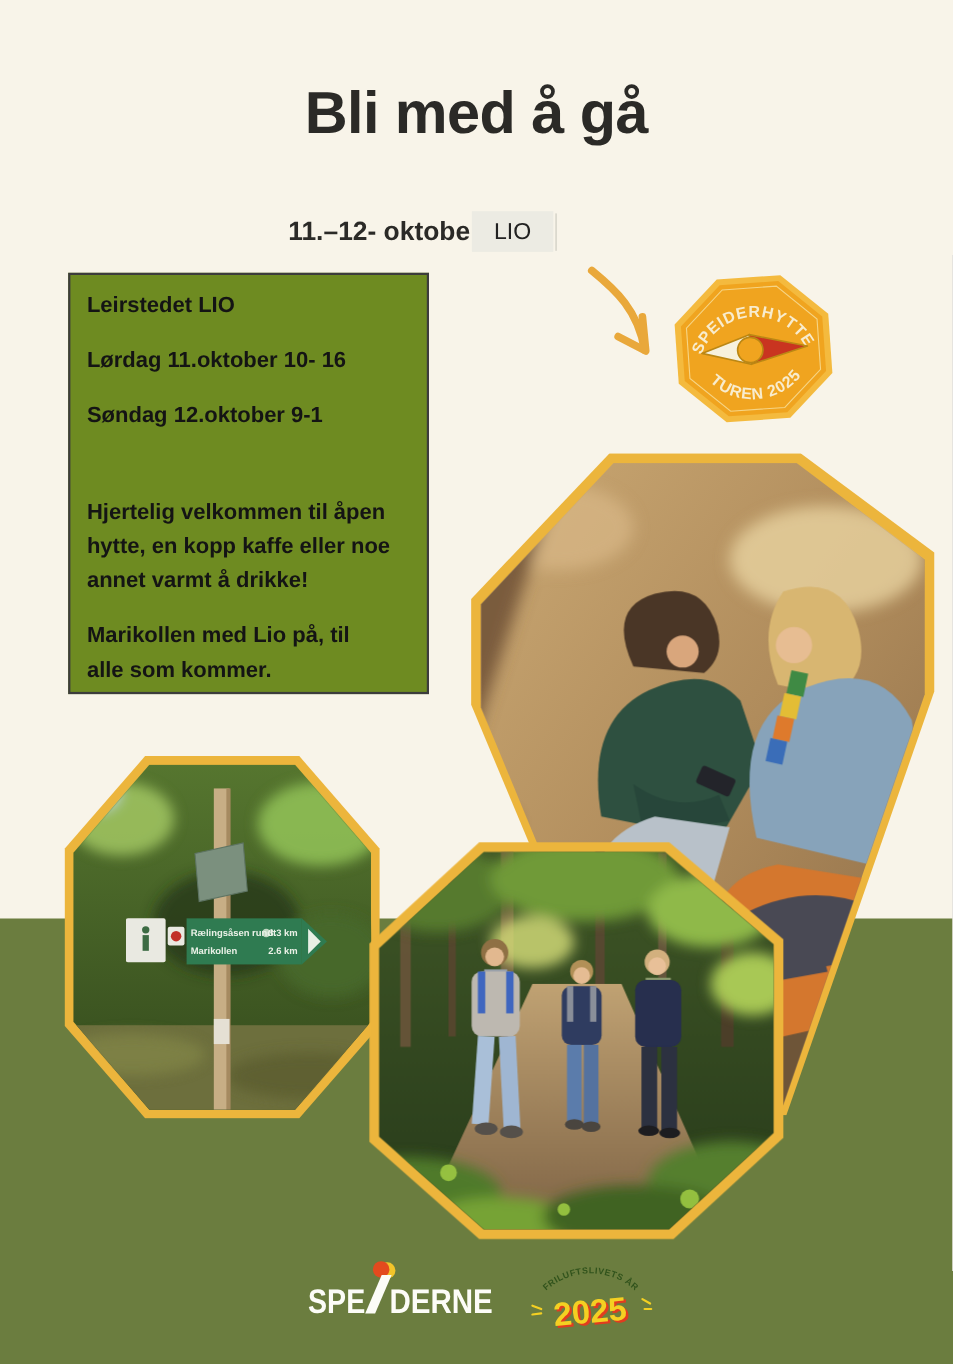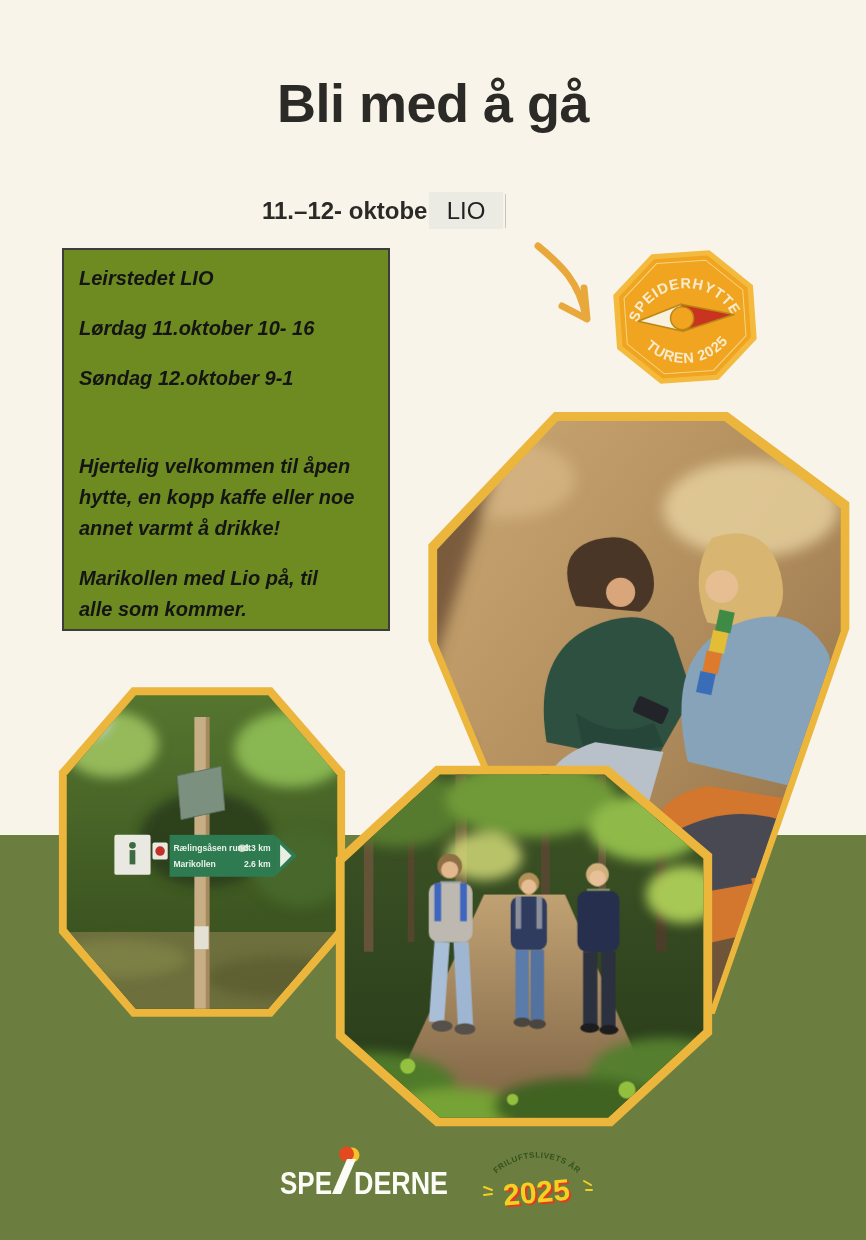--- a/index.html
+++ b/index.html
@@ -9,27 +9,27 @@
   }
   
   .olive-band{position:absolute;left:0;top:835px;width:866px;height:405px;background:#6b7d3f;z-index:1;}
   
   .title{position:absolute;top:68px;left:0;right:0;text-align:center;z-index:4;
          font-weight:800;color:#2b2a27;font-size:54px;line-height:1.32;letter-spacing:-.5px;}
   .subtitle{position:absolute;left:262px;top:197px;z-index:4;
             font-weight:800;color:#2b2a27;font-size:24px;}
   .lio-field{position:absolute;left:429px;top:192px;width:74px;height:37px;z-index:4;
              background:#ecebe3;display:flex;align-items:center;justify-content:center;
-             font-size:24px;color:#222;}
+             font-size:21px;color:#222;}
   .lio-caret{position:absolute;left:505px;top:194px;width:1px;height:34px;background:#c9c7bd;z-index:4;}
   
   .info-box{position:absolute;left:62px;top:248px;width:328px;height:383px;z-index:4;
             background:#6e8b21;border:2px solid #3c3c3c;box-sizing:border-box;
             padding:13px 15px;color:#141414;font-weight:700;font-size:20px;line-height:1.55;}
-  .info-box p{margin:0 0 19px 0;white-space:pre-line;font-style:italic;}
+  .info-box p{margin:0 0 19px 0;white-space:pre-line;}
   .info-box p.welcome{margin-top:57px;}
   
   .octo{position:absolute;background:#ecb53c;}
   .octo .ph{position:absolute;overflow:hidden;}
   .octo svg{width:100%;height:100%;display:block;}
   .clipA{clip-path:polygon(30% 0%,70% 0%,98% 15%,98% 36%,67% 100%,37% 100%,1% 38%,1% 22%);}
   .clipB{clip-path:polygon(26% 1%,74% 1%,99% 26%,99% 74%,74% 99%,26% 99%,1% 74%,1% 26%);text-align:right;}
   .clipC{clip-path:polygon(27% 1%,72% 1%,99% 25%,99% 74%,73% 99%,27% 99%,1% 75%,1% 26%);}
   #photoA{left:424px;top:412px;width:434px;height:602px;z-index:2;}
   #photoA .ph{left:9px;top:9px;right:9px;bottom:9px;}

